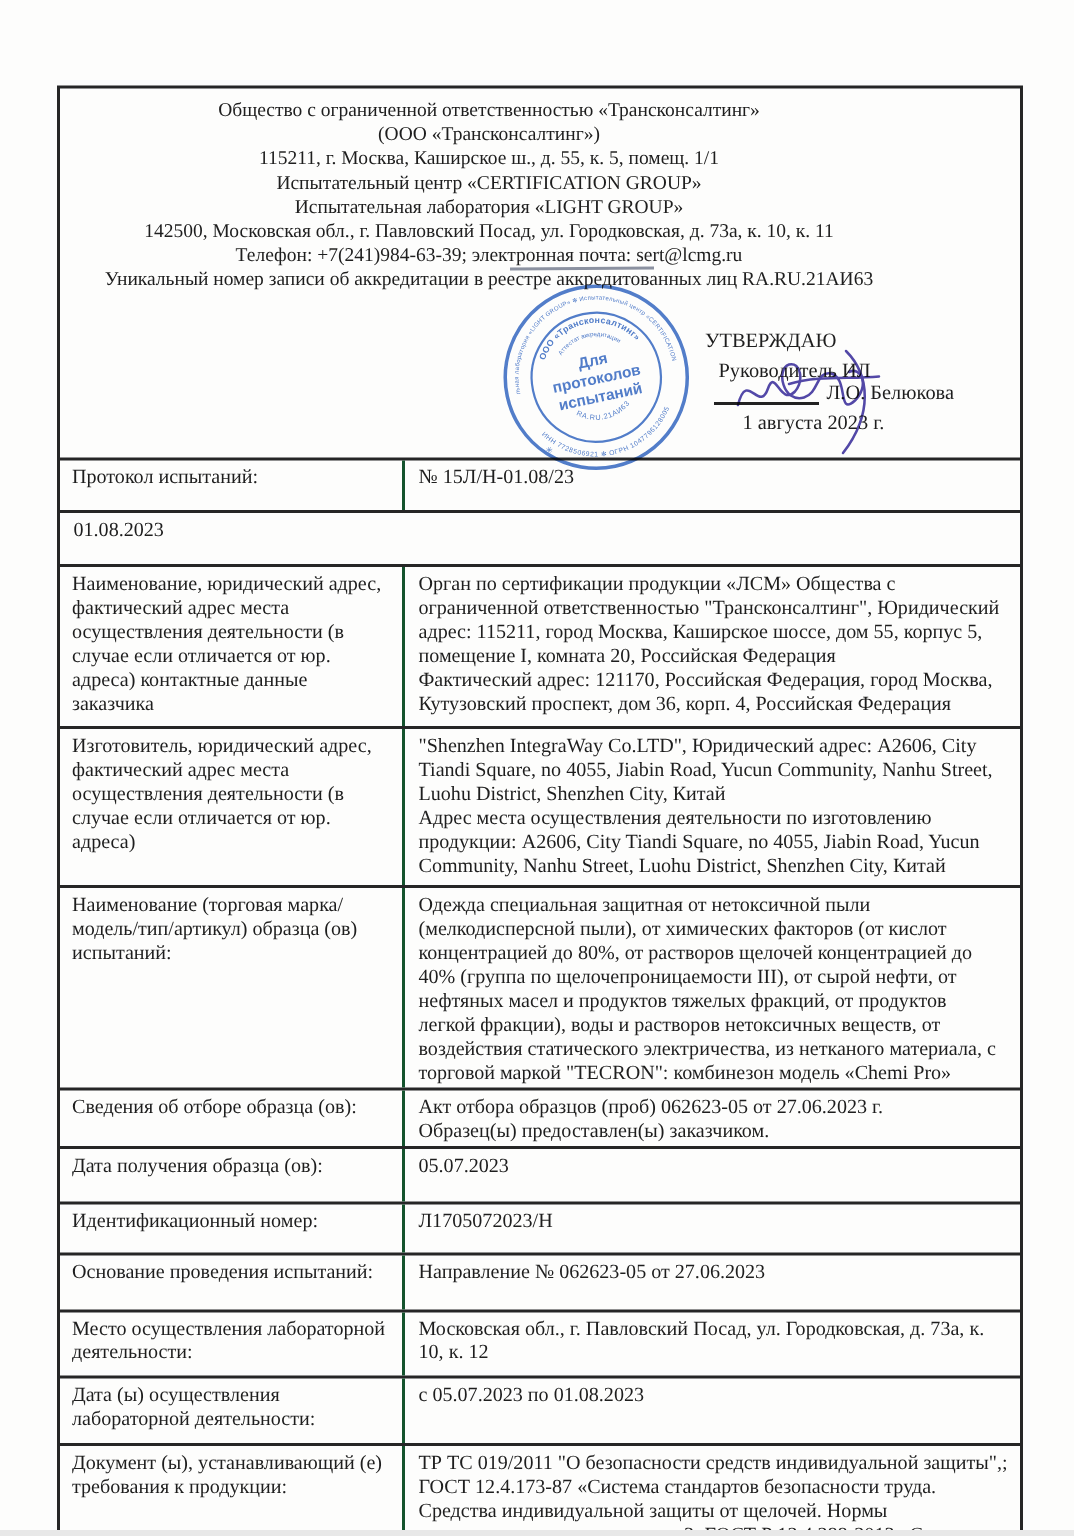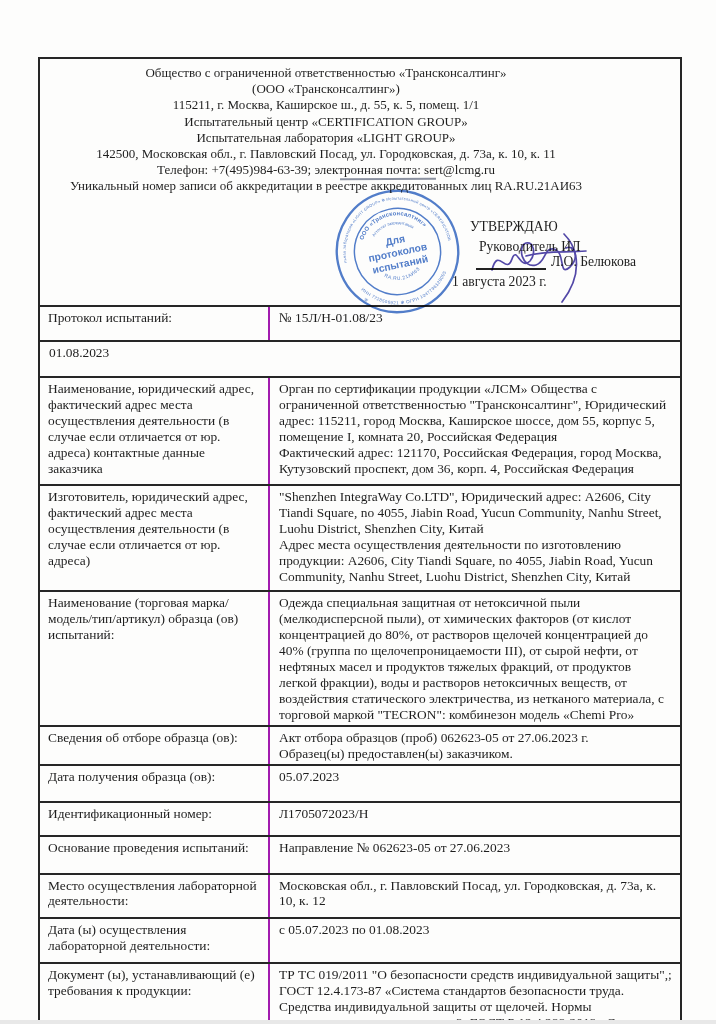--- a/index.html
+++ b/index.html
@@ -3,21 +3,21 @@
 <meta charset="utf-8">
 <style>
   html,body{margin:0;padding:0;background:#e8e8e8;}
   .page{position:relative;width:716px;height:1020px;background:#fdfdfc;overflow:hidden;
         font-family:"Liberation Serif", serif;color:#1e1e1e;margin:0 auto;}
   .stack{position:absolute;left:38px;top:57px;width:644px;}
   .doc-table{border:2px solid #262626;box-sizing:border-box;background:transparent;}
   .header-cell{height:246px;box-sizing:border-box;padding:6px 80px 0 12px;}
   .hdr-line{font-size:13px;line-height:16.2px;text-align:center;white-space:nowrap;}
   .t-row{display:grid;grid-template-columns:230px 1fr;border-top:2px solid #262626;}
-  .t-row .lbl{border-right:2px solid #a21caf;padding:3px 8px 8px 8px;
+  .t-row .lbl{border-right:2px solid #14532d;padding:3px 8px 8px 8px;
               font-size:13.4px;line-height:15.9px;}
   .t-row .val{padding:3px 8px 2px 9px;font-size:13.4px;line-height:15.9px;white-space:pre-line;}
   
   .appr{position:absolute;font-size:13.6px;line-height:15px;}
   .sig-underline{position:absolute;left:476px;top:268px;width:70px;height:1.6px;background:#222;}
   .signature-svg{position:absolute;left:470px;top:226px;width:175px;height:82px;
                  mix-blend-mode:multiply;pointer-events:none;}
   
   .stamp-wrap{position:absolute;left:329px;top:183px;width:137px;height:137px;
               transform:rotate(-12deg);mix-blend-mode:multiply;opacity:.88;}
@@ -34,21 +34,21 @@
   <div class="stack">
     <div class="doc-table">
 
       <div class="header-cell">
         <div class="hdr-line">Общество с ограниченной ответственностью «Трансконсалтинг»</div>
         <div class="hdr-line">(ООО «Трансконсалтинг»)</div>
         <div class="hdr-line">115211, г. Москва, Каширское ш., д. 55, к. 5, помещ. 1/1</div>
         <div class="hdr-line">Испытательный центр «CERTIFICATION GROUP»</div>
         <div class="hdr-line">Испытательная лаборатория «LIGHT GROUP»</div>
         <div class="hdr-line">142500, Московская обл., г. Павловский Посад, ул. Городковская, д. 73а, к. 10, к. 11</div>
-        <div class="hdr-line">Телефон: +7(495)984-63-39; электронная почта: sert@lcmg.ru</div>
+        <div class="hdr-line">Телефон: +7(241)984-63-39; электронная почта: sert@lcmg.ru</div>
         <div class="hdr-line">Уникальный номер записи об аккредитации в реестре аккредитованных лиц RA.RU.21АИ63</div>
       </div>
 
       <div class="t-row" style="min-height:33px">
         <div class="lbl">Протокол испытаний:</div>
         <div class="val">№ 15Л/Н-01.08/23</div>
       </div>
       <div class="t-row" style="min-height:34px">
         <div class="val">01.08.2023</div>
       </div>
@@ -98,21 +98,21 @@
     </div>
 
   </div>
 
   <div class="strike-artifact"></div>
 
   <div class="appr" style="left:470px;top:219px;">УТВЕРЖДАЮ</div>
   <div class="appr" style="left:479px;top:239px;">Руководитель ИЛ</div>
   <div class="sig-underline"></div>
   <div class="appr" style="left:551px;top:254px;">Л.О. Белюкова</div>
-  <div class="appr" style="left:452px;top:274px;">1 августа 2023 г.</div>
+  <div class="appr" style="left:495px;top:274px;">1 августа 2023 г.</div>
 
   <svg class="signature-svg" viewBox="0 0 175 82">
     <g fill="none" stroke="#4a3fa5" stroke-width="1.7" stroke-linecap="round" opacity="0.95">
       <path d="M22,44 C28,20 36,50 42,33 C47,19 50,45 60,35 C66,28 64,15 56,17 C47,20 52,43 66,39 C76,36 74,21 84,23 C96,26 88,52 100,41 C110,31 104,18 96,22"></path>
       <path d="M94,8 C110,24 112,50 92,76"></path>
       <path d="M56,30 C76,24 96,27 116,25"></path>
     </g>
   </svg>
 
   <svg class="stamp-wrap" viewBox="0 0 140 140">

